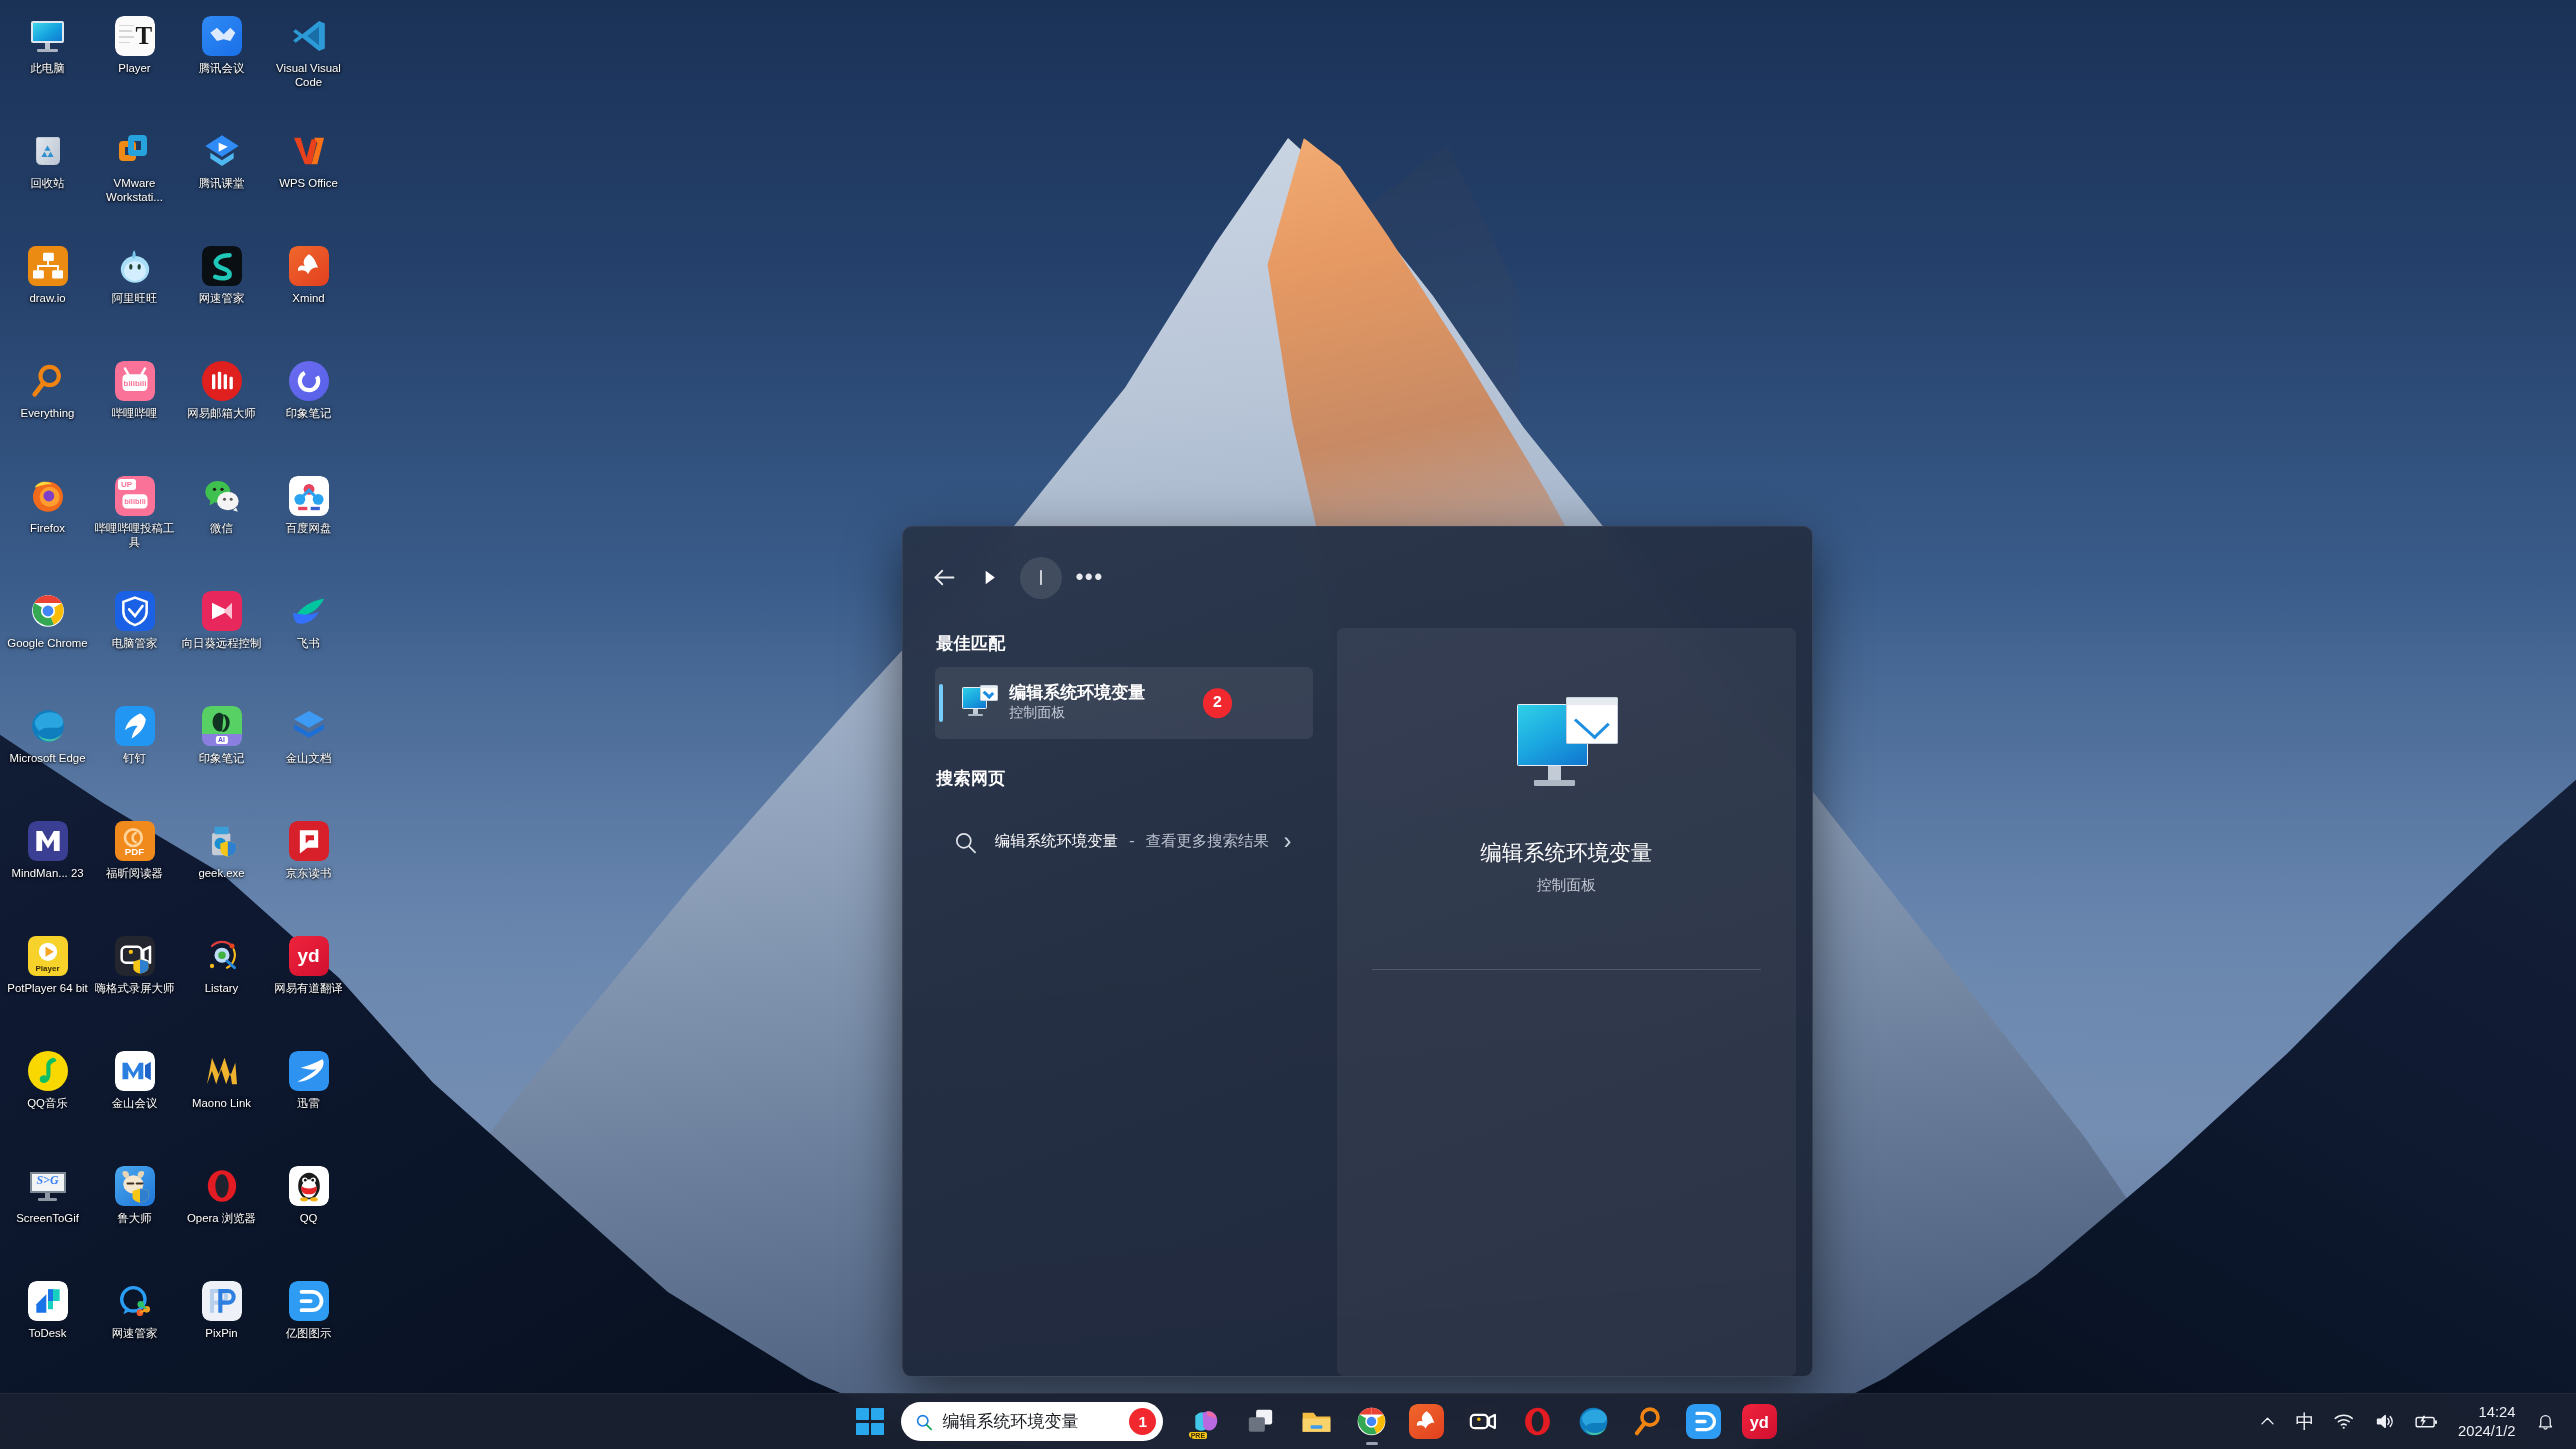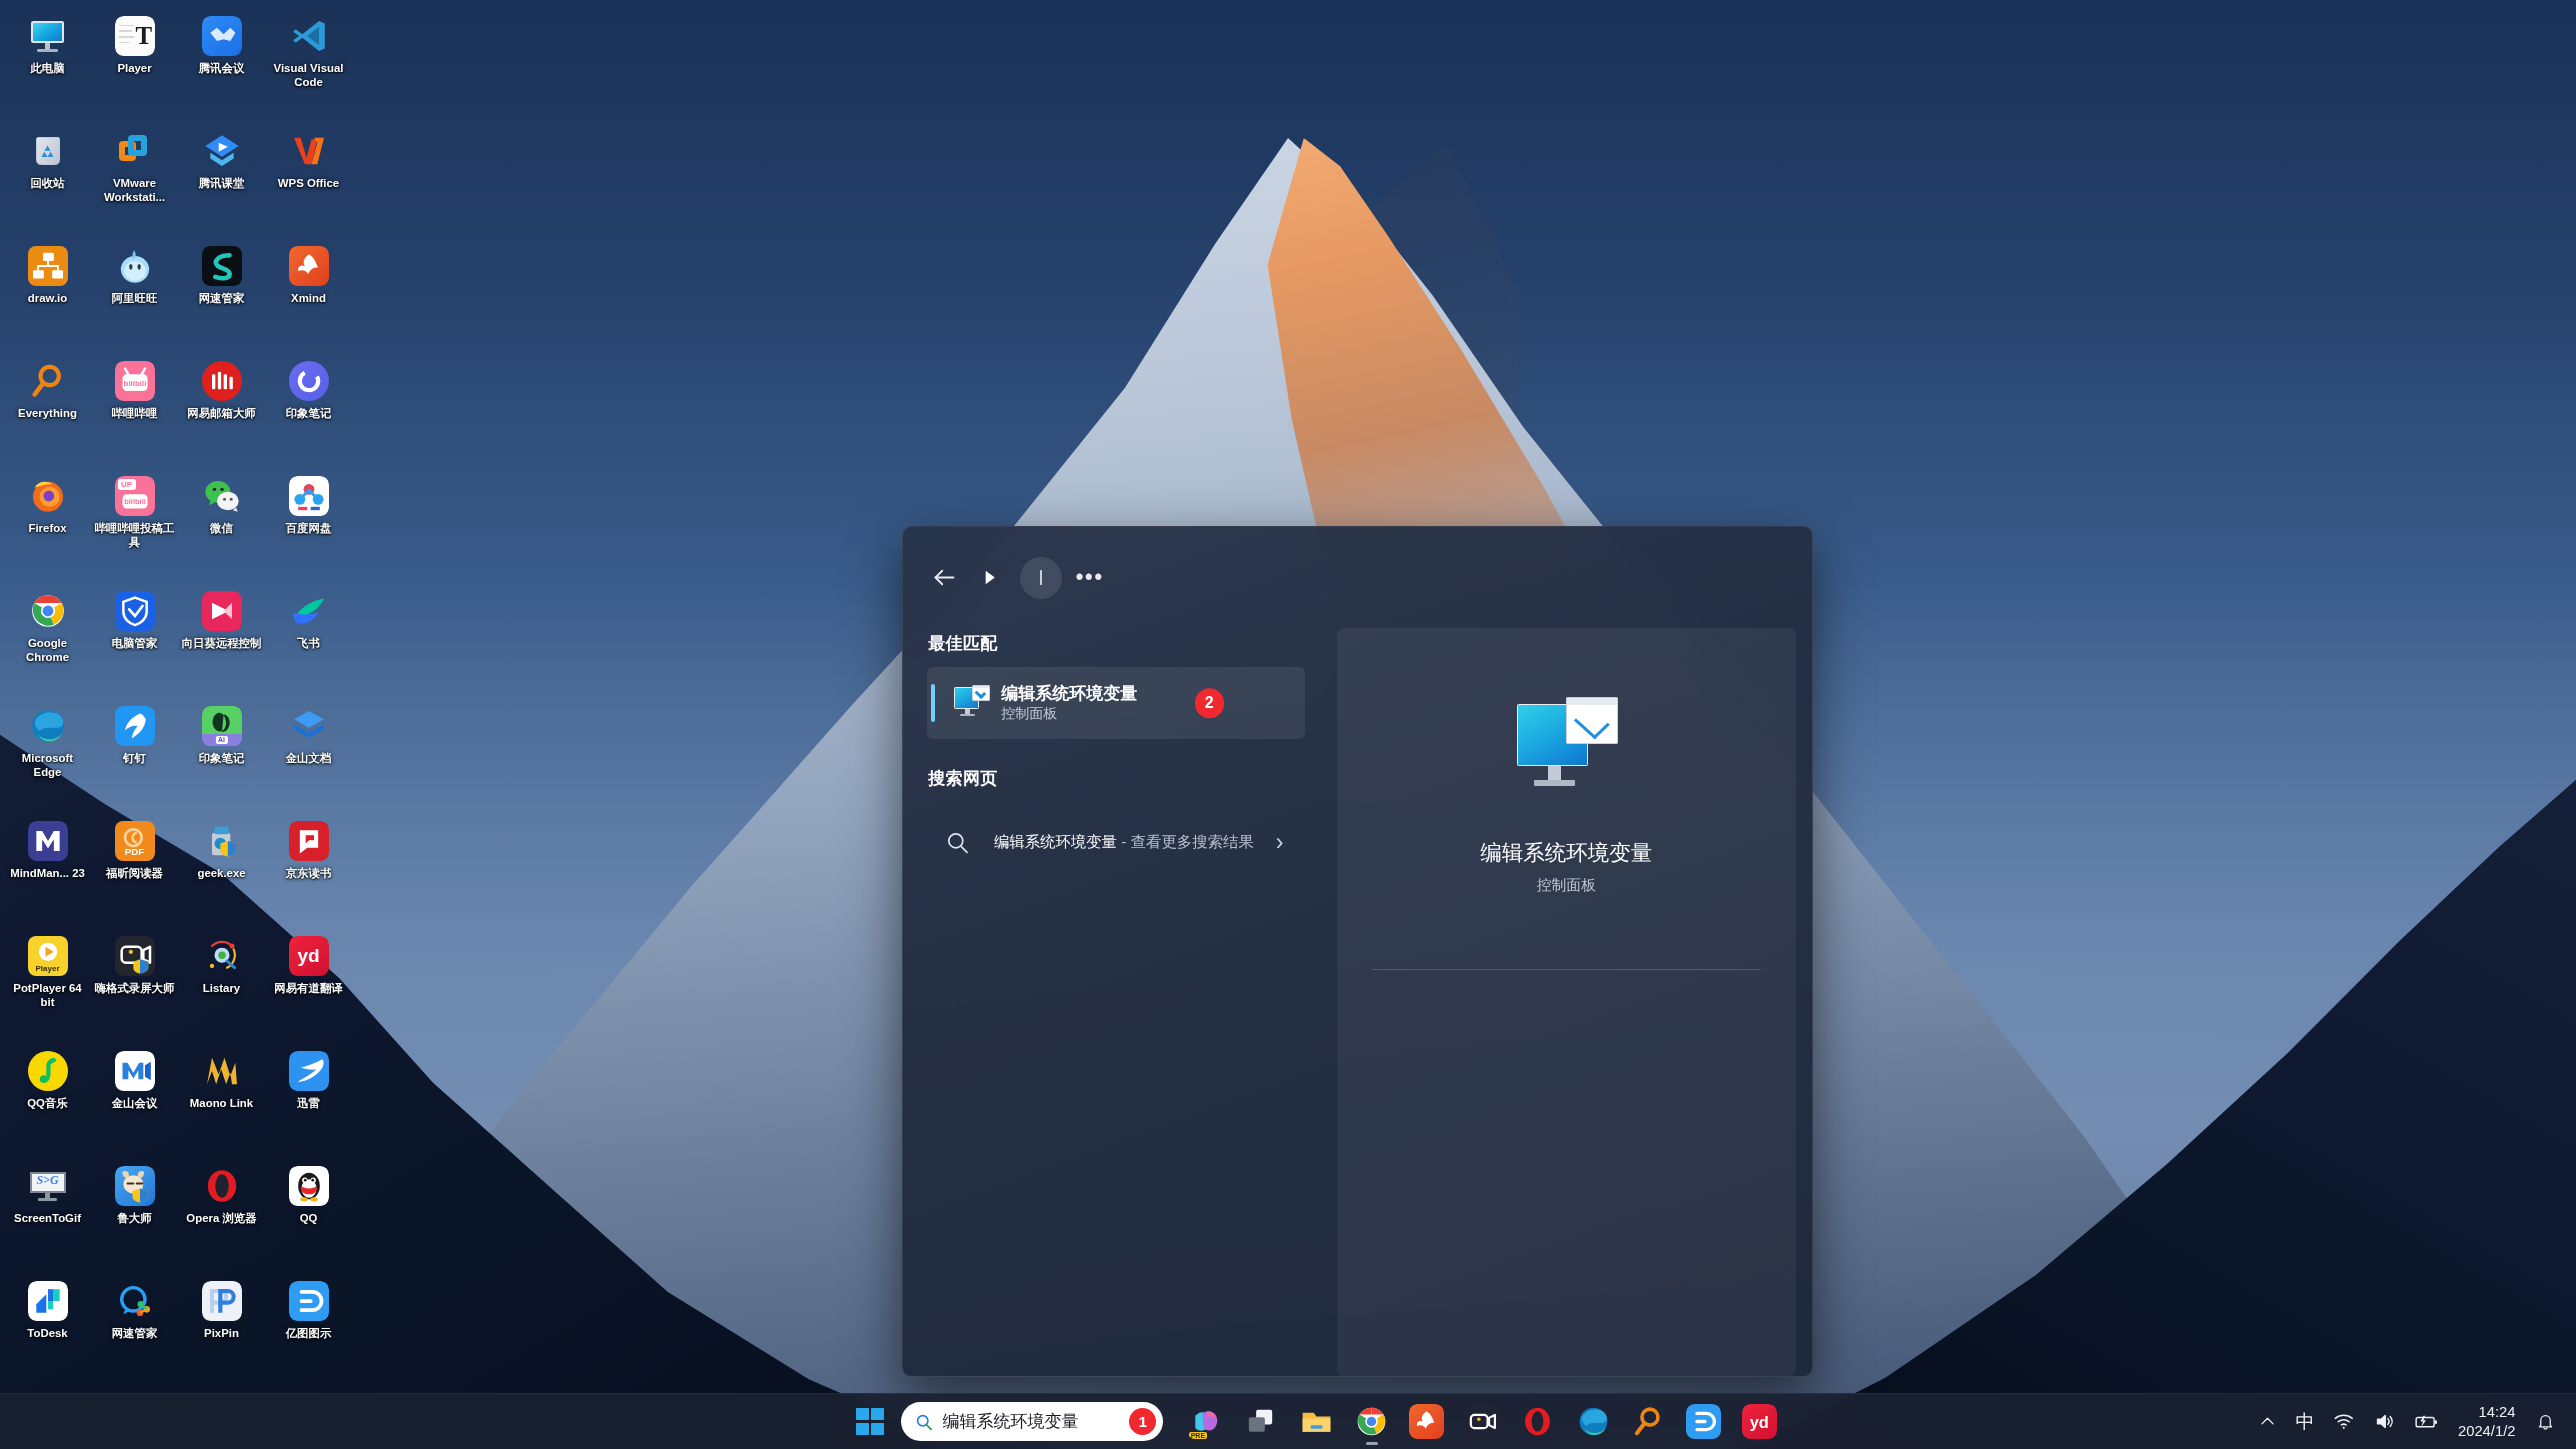--- a/index.html
+++ b/index.html
@@ -88,21 +88,20 @@
     border-radius:8px; position:relative;
     display:flex; align-items:center; justify-content:center;
     font-size:20px; font-weight:bold; color:#fff;
     overflow:hidden;
   }
   .dicon .dlabel {
     margin-top:6px; width:82px; text-align:center;
     font-size:11.4px; line-height:1.22; color:#fff;
     text-shadow:0 0.7px 2px rgba(0,0,0,.95),0 0 4px rgba(0,0,0,.75);
     word-break:break-word;
-    font-weight:bold;
   }
 
   
   #search-panel {
     position:absolute; left:902px; top:526px; width:911px; height:851px;
     background:linear-gradient(160deg, rgba(40,52,74,.97) 0%, rgba(34,44,64,.97) 45%, rgba(30,39,58,.97) 100%);
     border:0.7px solid rgba(255,255,255,.09);
     border-radius:9.4px; z-index:20;
     box-shadow:0 20px 54px rgba(0,0,0,.55);
     overflow:hidden;
@@ -133,21 +132,21 @@
   .head-avatar {
     width:42px;height:42px;border-radius:50%;
     background:rgba(255,255,255,.1);
     display:flex;align-items:center;justify-content:center;flex:0 0 auto;margin-left:4px;
   }
   .head-ellipsis {
     width:39px;height:42px;display:flex;align-items:center;justify-content:center;
     color:#e8eaf0;font-size:23px;letter-spacing:1.3px;flex:0 0 auto;
   }
   #panel-body { display:flex; height:calc(100% - 101px); }
-  #left-col { width:427px; flex:0 0 427px; padding:0 0 0 24px; }
+  #left-col { width:427px; flex:0 0 427px; padding:0 0 0 32px;font-family:Liberation Mono, monospace; }
   .sec-title {
     font-size:17px; font-weight:bold; color:#ffffff;
     margin:4px 0 12px 1.3px; letter-spacing:0.3px;
   }
   .best-row {
     position:relative; height:72px; width:378px;
     background:rgba(255,255,255,.075);
     border-radius:6px; display:flex; align-items:center;
     padding-left:25.5px; margin-bottom:28px;
   }

